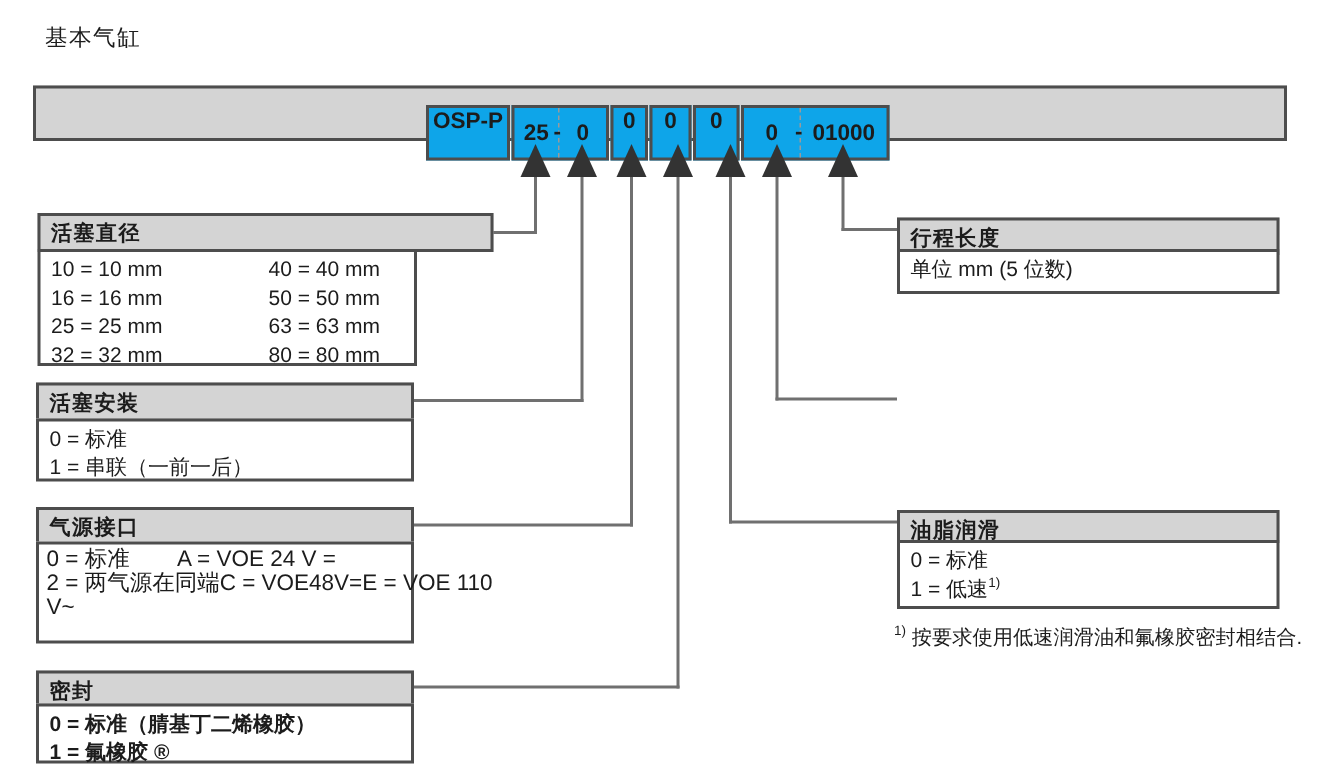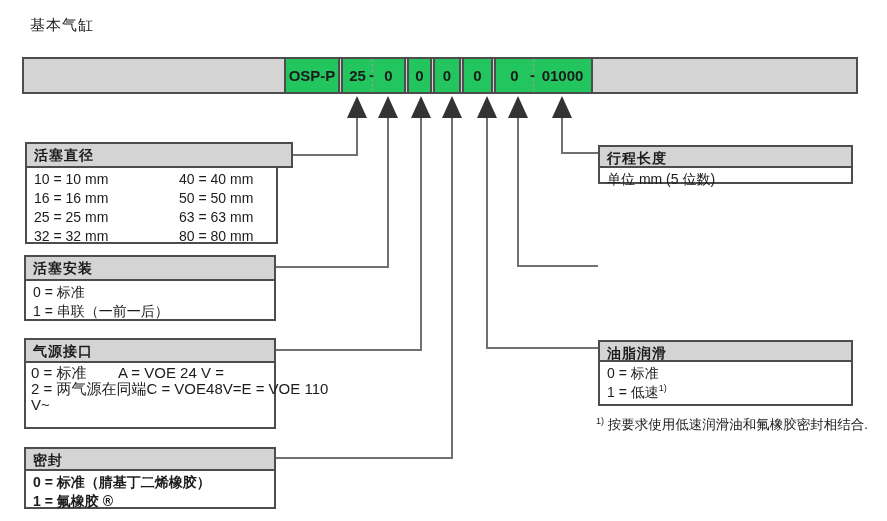--- a/index.html
+++ b/index.html
@@ -10,23 +10,23 @@
   .title{
     position:absolute;left:30px;top:16px;margin:0;
     font-size:15px;font-weight:normal;letter-spacing:1px;
   }
   
   .bar{
     position:absolute;left:22px;top:57px;width:836px;height:37px;
     background:#d4d4d4;border:2px solid #4d4d4d;box-sizing:border-box;
   }
   .codebox{
-    position:absolute;top:57px;height:37px;box-sizing:border-box;
-    background:#22c55e;border:2px solid #4d4d4d;
-    display:flex;align-items:center;justify-content:center;
+    position:absolute;top:70px;height:37px;box-sizing:border-box;
+    background:#0ea5e9;border:2px solid #4d4d4d;
+    display:flex;justify-content:center;
     font-size:15px;font-weight:bold;
   }
   .codebox .cell{display:flex;align-items:center;justify-content:center;height:100%;}
   .dash-div{
     position:relative;width:0;align-self:stretch;
     border-left:1px dashed #9a9a9a;
   }
   .dash-div .dash{
     position:absolute;left:-4px;top:50%;transform:translateY(-56%);
     font-weight:bold;font-size:15px;
@@ -124,21 +124,21 @@
 
   <div class="vline" style="left:486px;top:118px;height:231px;"></div>
   <div class="hline" style="left:486px;top:347px;width:112px;"></div>
 
   <div class="vline" style="left:517px;top:118px;height:149px;"></div>
   <div class="hline" style="left:517px;top:265px;width:81px;"></div>
 
   <div class="vline" style="left:561px;top:118px;height:36px;"></div>
   <div class="hline" style="left:561px;top:152px;width:37px;"></div>
 
-  <div class="sec-h" style="left:25px;top:142px;width:268px;height:26px;">活塞直径</div>
+  <div class="sec-h" style="left:25px;top:142px;width:304px;height:26px;">活塞直径</div>
   <div class="sec-b" style="left:25px;top:166px;width:253px;height:78px;">
     <div class="colA">
       <div class="ln">10 = 10 mm</div>
       <div class="ln">16 = 16 mm</div>
       <div class="ln">25 = 25 mm</div>
       <div class="ln">32 = 32 mm</div>
     </div>
     <div class="colB">
       <div class="ln">40 = 40 mm</div>
       <div class="ln">50 = 50 mm</div>
@@ -164,21 +164,21 @@
     <div class="ln">V~</div>
   </div>
 
   <div class="sec-h" style="left:24px;top:447px;width:252px;height:24px;">密封</div>
   <div class="sec-b pad" style="left:24px;top:469px;width:252px;height:40px;font-weight:bold;">
     <div class="ln">0 = 标准（腈基丁二烯橡胶）</div>
     <div class="ln">1 = 氟橡胶 ®</div>
   </div>
 
   <div class="sec-h" style="left:598px;top:145px;width:255px;height:25px;">行程长度</div>
-  <div class="sec-b pad" style="left:598px;top:166px;width:255px;height:18px;">
+  <div class="sec-b pad" style="left:598px;top:166px;width:255px;height:30px;">
     <div class="ln">单位 mm (5 位数)</div>
   </div>
 
 
   <div class="sec-h" style="left:598px;top:340px;width:255px;height:22px;">油脂润滑</div>
   <div class="sec-b pad" style="left:598px;top:360px;width:255px;height:46px;">
     <div class="ln">0 = 标准</div>
     <div class="ln">
       <span>1 = 低速</span><sup>1)</sup>
     </div>

